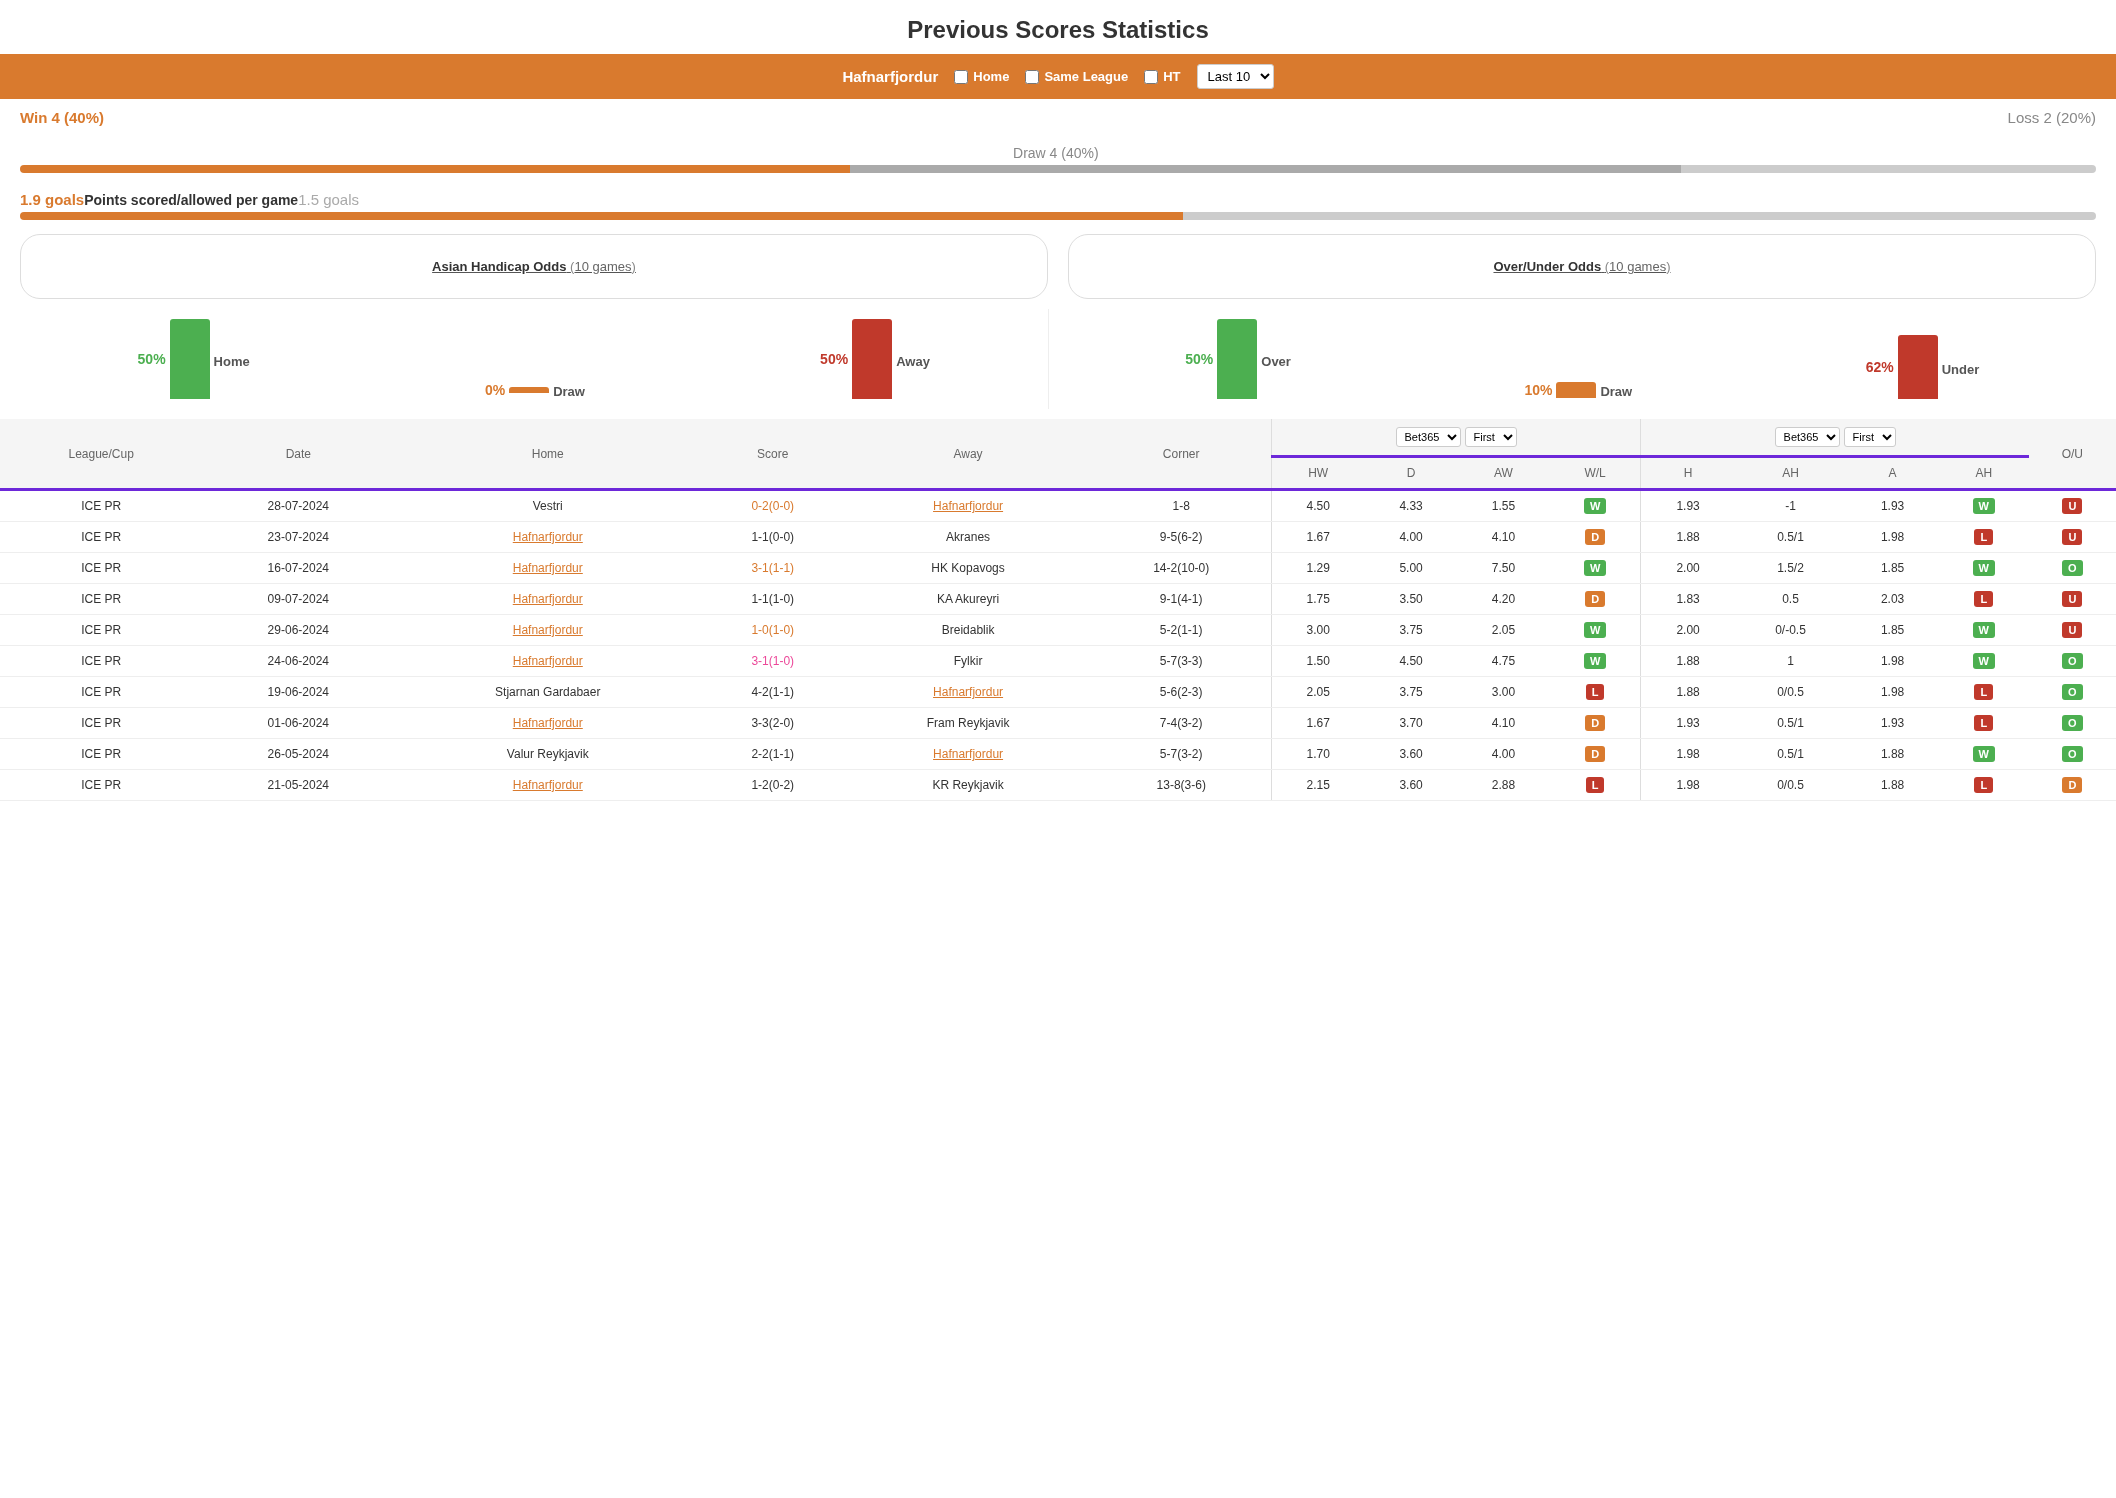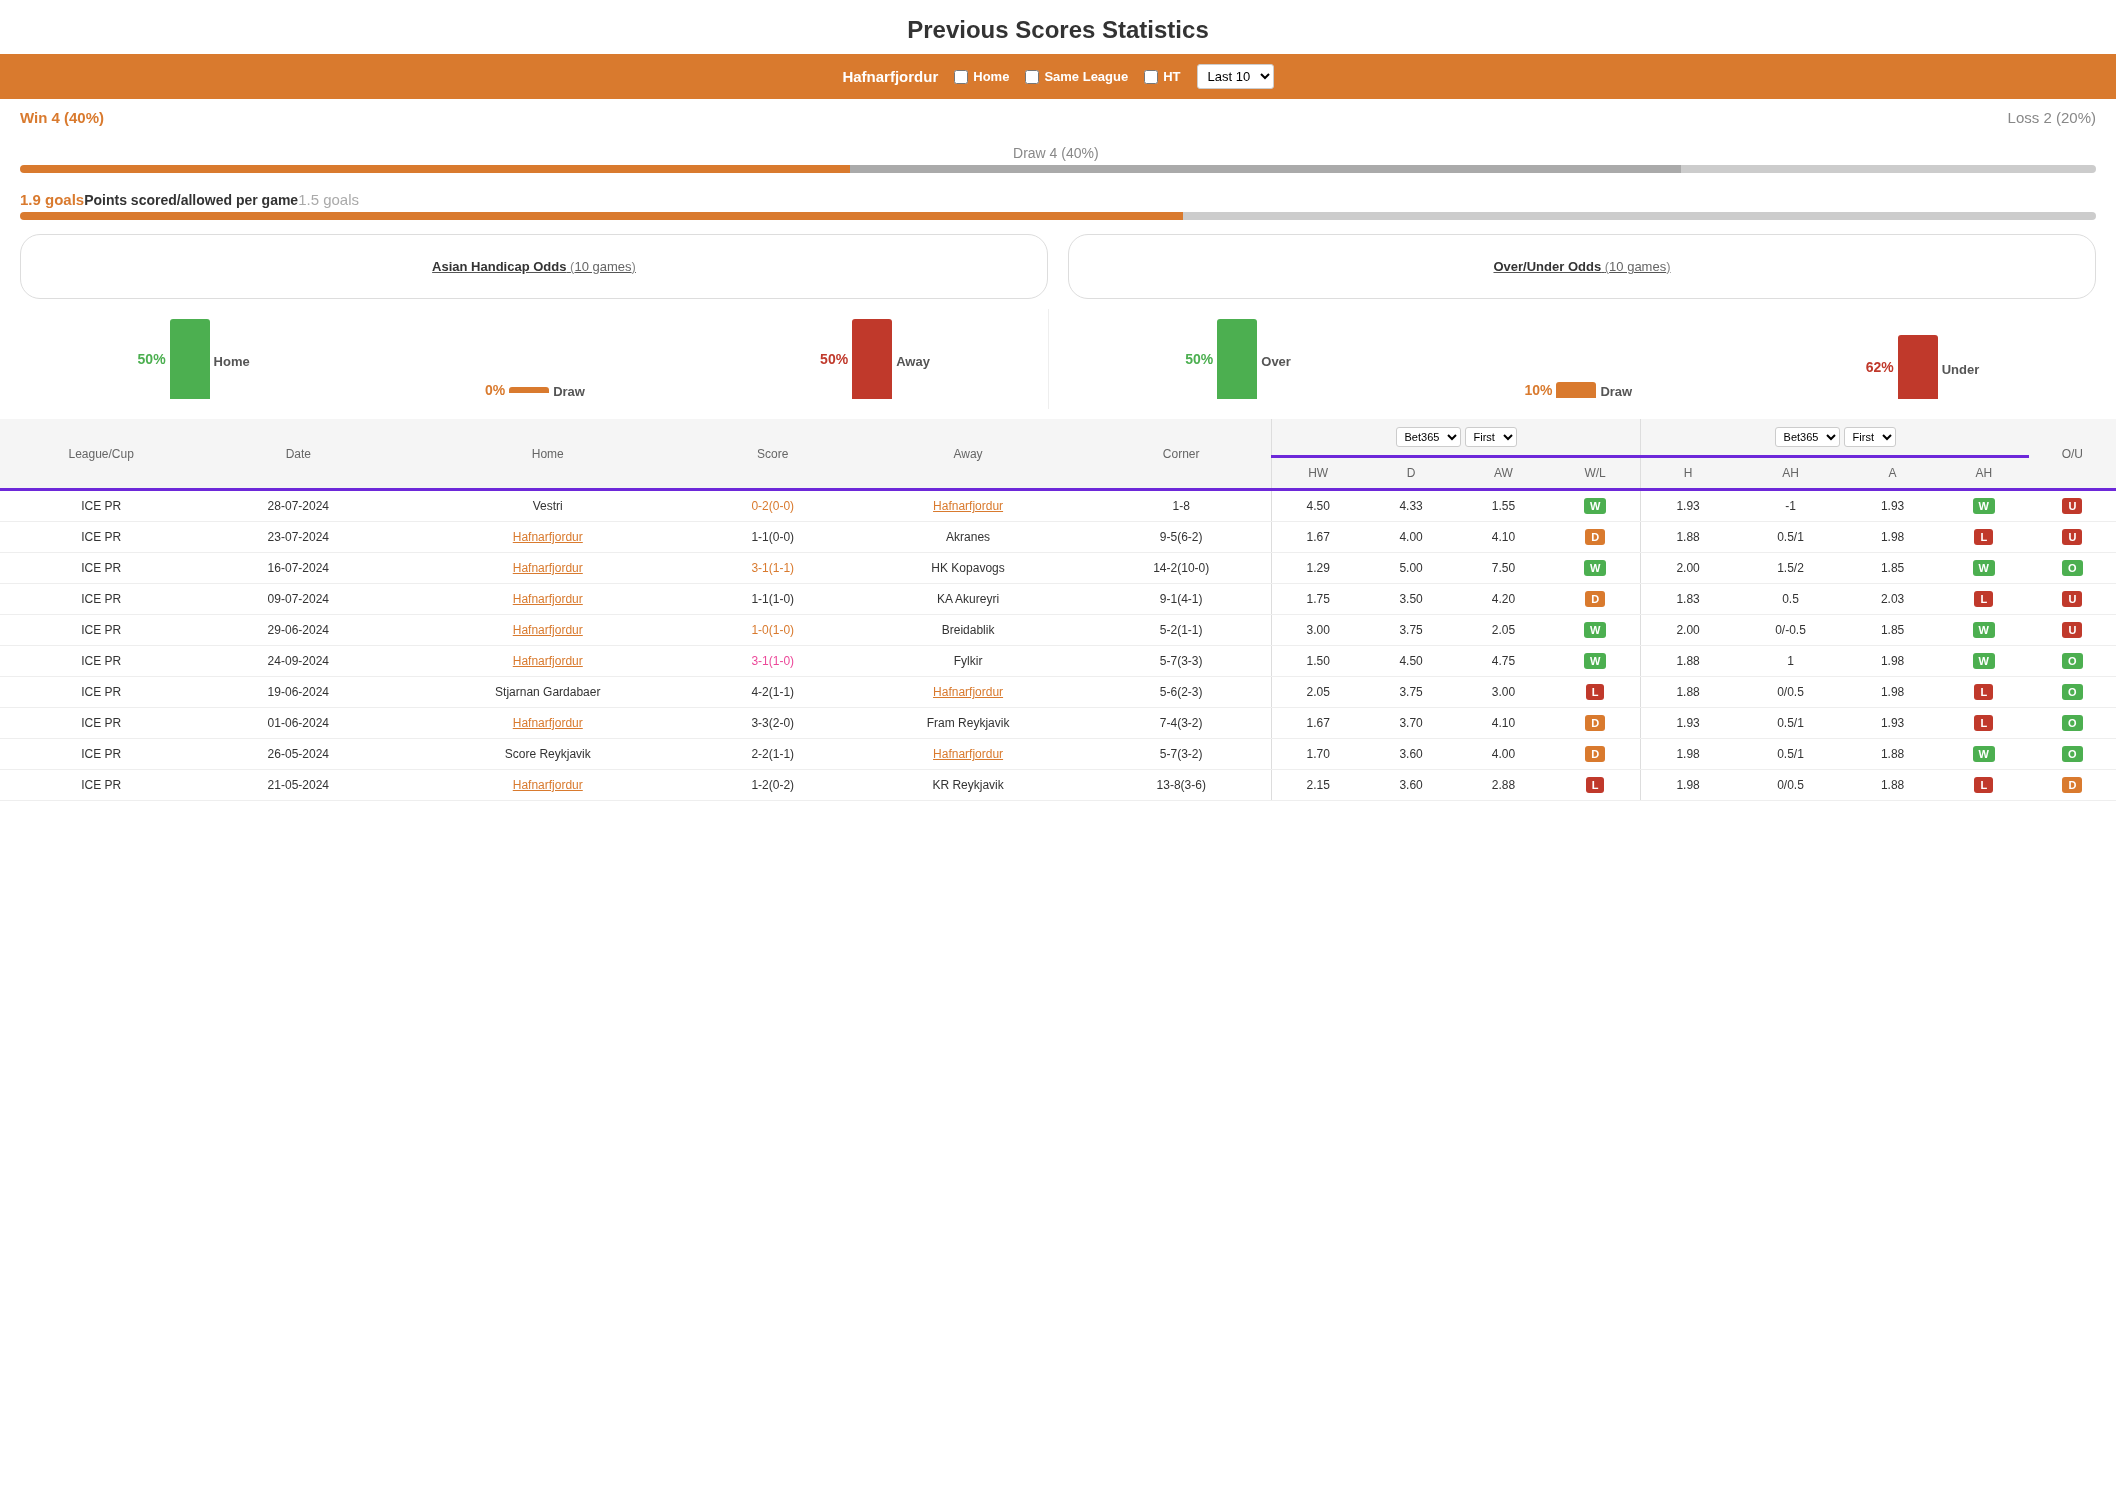--- a/index.html
+++ b/index.html
@@ -273,21 +273,21 @@
     <td>2.05</td>
     <td><span class="badge badge-w">W</span></td>
     <td style="border-left:1px solid #ddd;">2.00</td>
     <td>0/-0.5</td>
     <td>1.85</td>
     <td><span class="badge badge-w">W</span></td>
     <td><span class="badge badge-u">U</span></td>
   </tr>
         <tr>
     <td>ICE PR</td>
-    <td>24-09-2024</td>
+    <td>24-06-2024</td>
     <td><a class="orange-link" href="#">Hafnarfjordur</a></td>
     <td style="color:#ec4899">3-1(1-0)</td>
     <td>Fylkir</td>
     <td>5-7(3-3)</td>
     <td style="border-left:1px solid #ddd;">1.50</td>
     <td>4.50</td>
     <td>4.75</td>
     <td><span class="badge badge-w">W</span></td>
     <td style="border-left:1px solid #ddd;">1.88</td>
     <td>1</td>
@@ -325,21 +325,21 @@
     <td><span class="badge badge-d">D</span></td>
     <td style="border-left:1px solid #ddd;">1.93</td>
     <td>0.5/1</td>
     <td>1.93</td>
     <td><span class="badge badge-l">L</span></td>
     <td><span class="badge badge-o">O</span></td>
   </tr>
         <tr>
     <td>ICE PR</td>
     <td>26-05-2024</td>
-    <td>Score Reykjavik</td>
+    <td>Valur Reykjavik</td>
     <td style="color:#333">2-2(1-1)</td>
     <td><a class="orange-link" href="#">Hafnarfjordur</a></td>
     <td>5-7(3-2)</td>
     <td style="border-left:1px solid #ddd;">1.70</td>
     <td>3.60</td>
     <td>4.00</td>
     <td><span class="badge badge-d">D</span></td>
     <td style="border-left:1px solid #ddd;">1.98</td>
     <td>0.5/1</td>
     <td>1.88</td>

